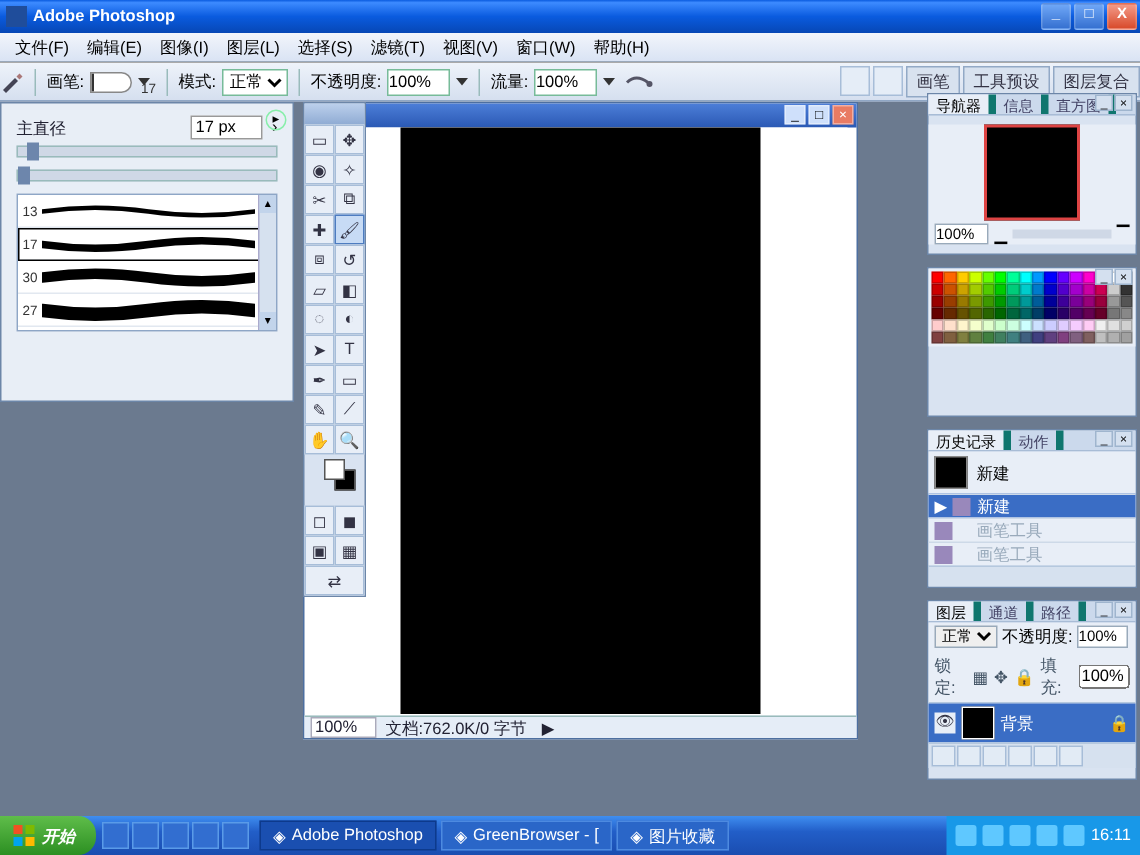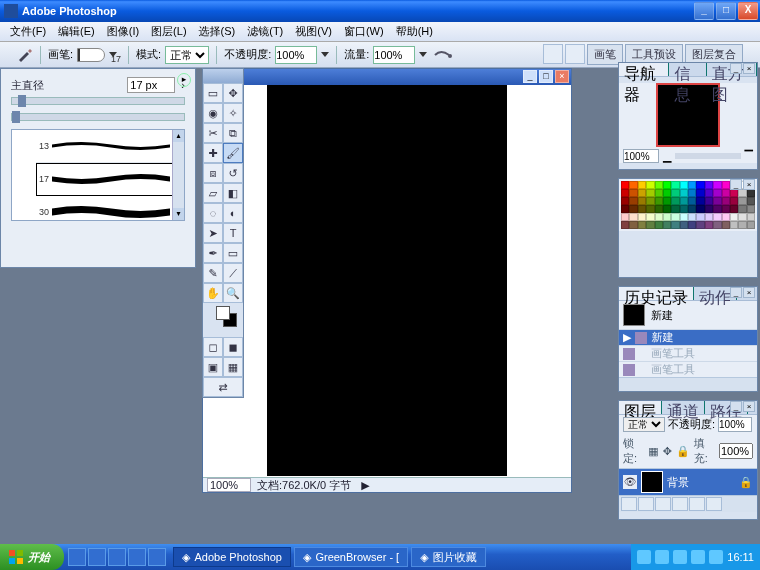--- a/index.html
+++ b/index.html
@@ -8,21 +8,21 @@
 
 .titlebar { height: 22px; background: linear-gradient(#0a5bdf, #3d8bff 8%, #0a5bdf 50%, #0747b5); display: flex; align-items: center; color: #fff; font-weight: bold; font-size: 12px; padding-left: 4px; }
 .titlebar .ticon { width: 14px; height: 14px; background: #1f4d9b; margin-right: 4px; display: inline-block; }
 .titlebar .wincontrols { margin-left: auto; display: flex; gap: 2px; padding-right: 2px; }
 .titlebar .wbtn { width: 20px; height: 18px; background: linear-gradient(#6fa7f7,#3570d0); border: 1px solid #fff3; border-radius: 2px; color: #fff; text-align: center; line-height: 14px; font-size: 10px; cursor: pointer; }
 .titlebar .wbtn.close { background: linear-gradient(#f39b89,#d84a2b); }
 
 .menubar { height: 20px; background: linear-gradient(#f2f5fb,#d9e3f4); display: flex; align-items: center; padding: 0 4px; color: #000; border-bottom: 1px solid #aaa; }
 .menubar span { padding: 2px 6px; cursor: pointer; }
 
-.optbar { height: 26px; background: linear-gradient(#eef3fa,#d5dfef); display: flex; align-items: center; padding: 0 17px; gap: 4px; border-bottom: 1px solid #97a8c0; color: #000; }
+.optbar { height: 26px; background: linear-gradient(#eef3fa,#d5dfef); display: flex; align-items: center; padding: 0 0; gap: 4px; border-bottom: 1px solid #97a8c0; color: #000; }
 .optbar .sep { width: 1px; height: 18px; background: #9bb; margin: 0 3px; }
 .optbar select, .optbar input { height: 18px; font-size: 11px; border: 1px solid #7b9; background: #fff; }
 .optbar .tri { width: 0; height: 0; border-left: 4px solid transparent; border-right: 4px solid transparent; border-top: 5px solid #333; display: inline-block; }
 .optbar .brush-ic { width: 28px; height: 14px; background: linear-gradient(90deg,#333 0 2px, transparent 2px) , #fff; border:1px solid #888; border-radius:0 8px 8px 0; }
 .optbar .endbtns { margin-left: auto; display: flex; gap: 2px; }
 .optbar .ibtn { width: 20px; height: 20px; background:#e5edf7; border:1px solid #a7bdd8; cursor:pointer; }
 .tabbtn { padding: 2px 6px; background:#d8e2ef; border:1px solid #92a9c6; color:#334; }
 
 .workspace { position: absolute; top: 68px; left: 0; right: 0; bottom: 26px; background: #6b7a8f; }
 
@@ -50,30 +50,30 @@
 
 .brushpanel { position:absolute; left:0; top:0; width:196px; height:200px; background:#e8eef6; border:1px solid #6c86a8; z-index:5; padding:8px 10px 4px; }
 .brushpanel .lbl { color:#223; }
 .brushpanel .row { display:flex; align-items:center; gap:6px; margin-bottom:4px; }
 .brushpanel input.val { width:48px; height:16px; border:1px solid #999; background:#fff; font-size:11px; padding:0 2px; }
 .brushpanel .slider { height:8px; background:#cfd8e6; border:1px solid #9bb; position:relative; margin:2px 0 8px; }
 .brushpanel .slider .thumb { position:absolute; top:-3px; left:6px; width:8px; height:12px; background:#6d86ac; }
 .brushpanel .list { height:92px; border:1px solid #8ea6c6; background:#fff; overflow:hidden; position:relative; }
 .brushpanel .list .sb { position:absolute; right:0; top:0; bottom:0; width:12px; background:#d6e1ef; border-left:1px solid #aac; }
 .brushpanel .list .sb .up,.brushpanel .list .sb .dn { height:12px; background:#c2d4eb; text-align:center; font-size:8px; line-height:12px; }
-.brushpanel .list .item { display:flex; align-items:center; height:33px; border-bottom:1px solid #e2e8f0;margin-left:24px; }
+.brushpanel .list .item { display:flex; align-items:center; height:22px; border-bottom:1px solid #e2e8f0; }
 .brushpanel .list .item.sel { background:#fff; outline:1px solid #000; outline-offset:-1px; }
 .brushpanel .list .bn { width:16px; text-align:center; font-size:9px; color:#333; }
 .brushpanel .list .bp { flex:1; height:14px; margin-right:14px; }
 .brushpanel .arrow { position:absolute; right:4px; top:4px; width:14px; height:14px; border:1px solid #8ea; border-radius:50%; text-align:center; line-height:11px; font-size:9px; cursor:pointer; }
 
 
 .rp { position:absolute; right:2px; width:140px; background:#d9e3f1; border:1px solid #6c86a8; }
 .rp .phead { height:14px; background:#cbd9ec; display:flex; border-bottom:1px solid #a8bcd6; }
-.rp .ptab { padding:1px 5px; font-size:16px; color:#446; border-right:1px solid #0f766e; cursor:pointer; }
+.rp .ptab { padding:1px 5px; font-size:10px; color:#446; border-right:5px solid #0f766e; cursor:pointer; }
 .rp .ptab.a { background:#e8eef7; color:#000; }
 .rp .pwin { position:absolute; right:2px; top:0; display:flex; gap:1px; }
 .rp .pwb { width:12px; height:11px; background:#d4e0ef; border:1px solid #9fb5ce; font-size:8px; line-height:9px; text-align:center; cursor:pointer; }
 .rp .pbody { background:#e8eef7; }
 .rp .pfoot { height:14px; background:#d6e1ef; border-top:1px solid #b5c8de; }
 
 
 .nav { top:-6px; height:108px; }
 .nav .thumb { width:64px; height:64px; margin:6px auto 2px; background:#000; border:2px solid #d44; }
 .nav .nz { display:flex; align-items:center; gap:4px; padding:0 4px; }

